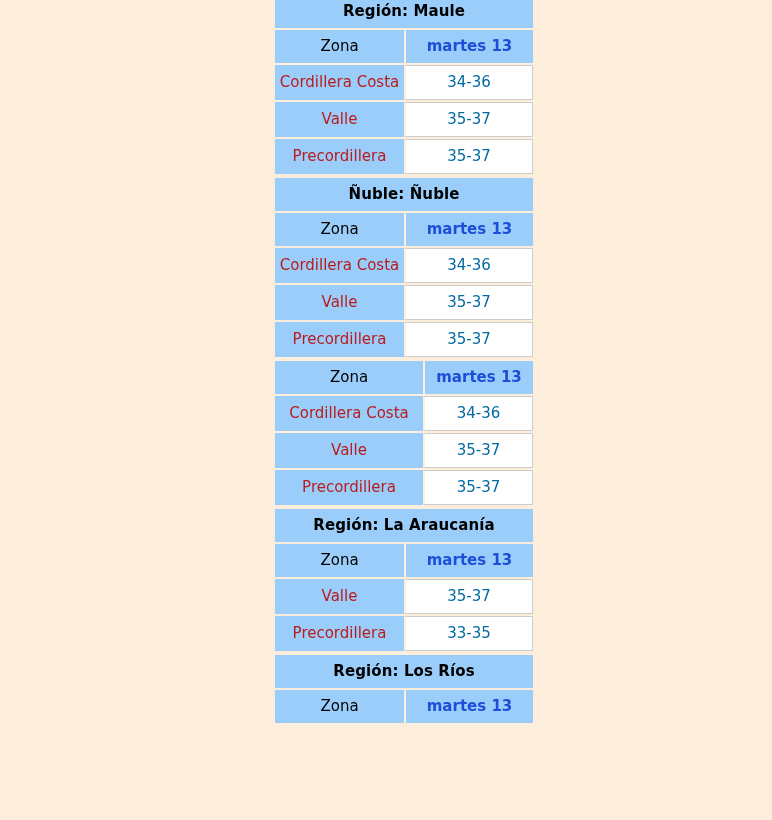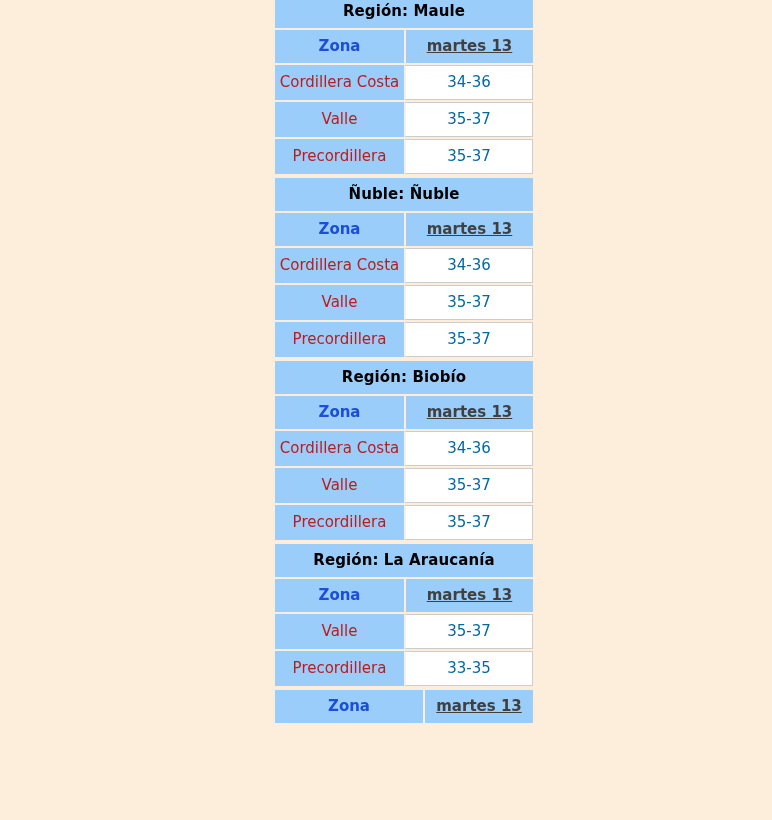--- a/index.html
+++ b/index.html
@@ -56,41 +56,40 @@
     text-align: center;
     height: 33px;
     line-height: 33px;
     vertical-align: middle;
     letter-spacing: 0.1px;
   }
 
   
   .zona-head {
     background: #9bcdfb;
+    color: #000000;
+    font-weight: normal;
+    font-size: 15px;
+    text-align: center;
+    height: 33px;
+    line-height: 33px;
+    vertical-align: middle;
+    width: 148px;
+  }
+  .date-head {
+    background: #9bcdfb;
     color: #1d4ed8;
     font-weight: bold;
     font-size: 15px;
     text-align: center;
     height: 33px;
     line-height: 33px;
     vertical-align: middle;
-    width: 148px;
-  }
-  .date-head {
-    background: #9bcdfb;
-    color: #404040;
-    font-weight: bold;
-    font-size: 15px;
-    text-align: center;
-    height: 33px;
-    line-height: 33px;
-    vertical-align: middle;
     width: 108px;
     border-left: 2px solid #fdeedc;
-    text-decoration: underline;
   }
 
   
   .zona-name {
     background: #9bcdfb;
     color: #b91c1c;
     font-weight: normal;
     font-size: 15px;
     text-align: center;
     height: 33px;
@@ -168,23 +167,20 @@
             <td class="temp-val">35-37</td>
           </tr>
         </tbody>
       </table>
     </div>
 
     <div class="region-block">
       <table class="region-table">
         <tbody>
           <tr>
-            <td class="region-title" colspan="2">Región: Biobío</td>
-          </tr>
-          <tr>
             <td class="zona-head">Zona</td>
             <td class="date-head">martes 13</td>
           </tr>
           <tr>
             <td class="zona-name">Cordillera Costa</td>
             <td class="temp-val">34-36</td>
           </tr>
           <tr>
             <td class="zona-name">Valle</td>
             <td class="temp-val">35-37</td>
@@ -216,20 +212,23 @@
             <td class="temp-val">33-35</td>
           </tr>
         </tbody>
       </table>
     </div>
 
     <div class="region-block">
       <table class="region-table">
         <tbody>
           <tr>
+            <td class="region-title" colspan="2">Región: Los Ríos</td>
+          </tr>
+          <tr>
             <td class="zona-head">Zona</td>
             <td class="date-head">martes 13</td>
           </tr>
         </tbody>
       </table>
     </div>
 
   </div>
 </div>
 

